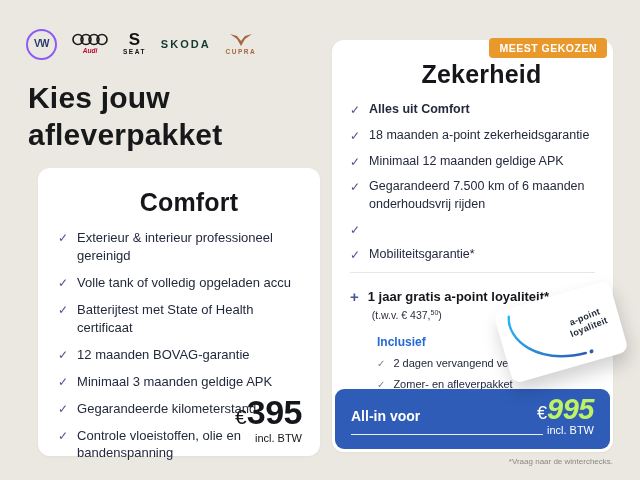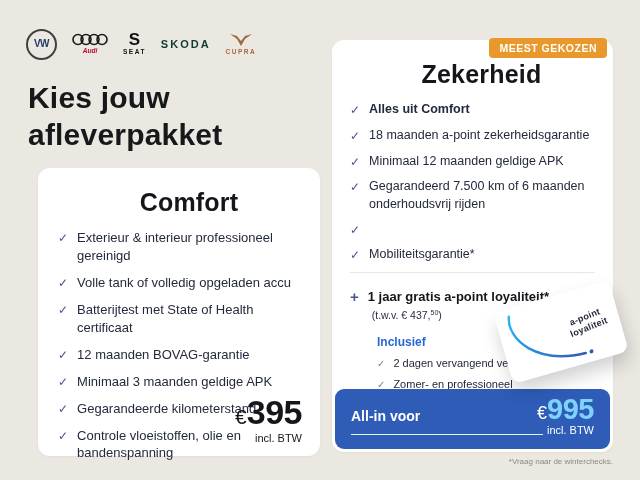--- a/index.html
+++ b/index.html
@@ -6,21 +6,21 @@
   body{
     width:640px;height:480px;position:relative;overflow:hidden;
     background:#EBE8E2;
     font-family:"Liberation Sans", sans-serif;
     -webkit-font-smoothing:antialiased;
     color:#21263B;
   }
   
   .logo-row{position:absolute;left:26px;top:29px;display:flex;align-items:center;gap:15px;height:30px;}
   .logo{display:flex;flex-direction:column;align-items:center;justify-content:center;line-height:1;}
-  .vw-circle{width:27px;height:27px;border:2px solid #404040;border-radius:50%;
+  .vw-circle{width:27px;height:27px;border:2px solid #8b5cf6;border-radius:50%;
     display:flex;align-items:center;justify-content:center;color:#27386B;font-weight:700;font-size:10px;letter-spacing:-.5px;}
   .audi-rings{display:block;}
   .audi-label{color:#BB0A30;font-size:6.5px;font-weight:700;font-style:italic;margin-top:2px;}
   .seat-s{font-size:17px;font-weight:900;color:#111;line-height:.9;}
   .seat-label{font-size:6.5px;font-weight:800;letter-spacing:1.5px;color:#111;margin-top:2px;}
   .skoda-label{font-size:11px;font-weight:800;letter-spacing:2px;color:#123A2F;}
   .cupra-mark{display:block;}
   .cupra-label{font-size:6.5px;font-weight:800;letter-spacing:1.5px;color:#A5673F;margin-top:1px;}
   
   .page-title{position:absolute;left:28px;top:80px;font-size:30px;line-height:1.22;font-weight:600;color:#17181A;letter-spacing:.2px;}
@@ -63,21 +63,21 @@
     transform:rotate(-16deg);box-shadow:0 10px 18px rgba(0,0,0,.18);z-index:5;overflow:hidden;}
   .loyalty-card .lc-text{position:absolute;right:12px;top:24px;font-size:9px;font-weight:700;color:#23283A;
     transform:rotate(-6deg);text-align:center;line-height:1.25;letter-spacing:.3px;}
   
   .footer-bar{position:absolute;left:3px;right:3px;bottom:3px;height:60px;background:#2E5CB7;border-radius:9px;
     color:#fff;padding:15px 16px;box-sizing:border-box;}
   .footer-label{font-size:14px;font-weight:600;margin-top:4px;}
   .footer-rule{border:none;border-top:1.5px solid rgba(255,255,255,.9);width:192px;margin:10px 0 0 0;}
   .footer-price{position:absolute;right:16px;top:4px;text-align:right;}
   .footer-price .euro{color:#fff;font-size:18px;}
-  .footer-price .price-num{color:#7dd3fc;font-size:29px;}
+  .footer-price .price-num{color:#bef264;font-size:29px;font-style:italic;}
   .footer-note{font-size:11px;color:#fff;text-align:right;margin-top:-2px;}
   
   .disclaimer{position:absolute;right:27px;top:457px;font-size:8px;color:#8B8880;}
 </style>
 </head>
 <body>
 
 <div class="logo-row">
   <div class="logo">
     <div class="vw-circle">
@@ -205,21 +205,21 @@
   <div class="inclusief">Inclusief</div>
   <ul class="sub-list">
 
       <li>
         <span class="check">✓</span>
         <span class="li-text">2 dagen vervangend vervoer</span>
       </li>
 
       <li>
         <span class="check">✓</span>
-        <span class="li-text">Zomer- en professioneel</span>
+        <span class="li-text">Zomer- en afleverpakket</span>
       </li>
 
       <li>
         <span class="check">✓</span>
         <span class="li-text">Aircocheck</span>
       </li>
 
       <li>
         <span class="check">✓</span>
         <span class="li-text">Ruit- en bandenreparatie</span>

